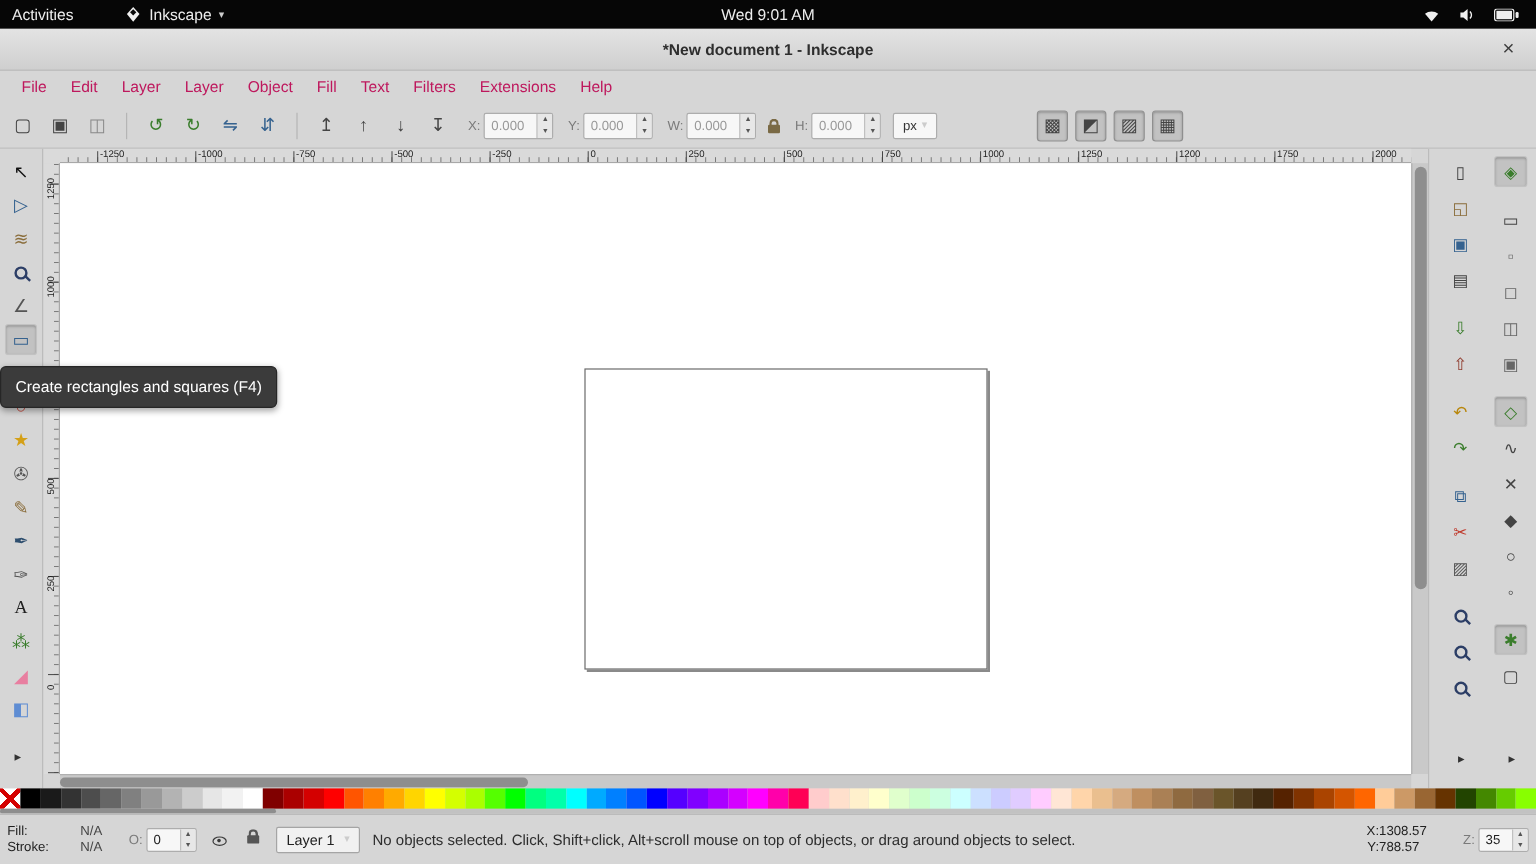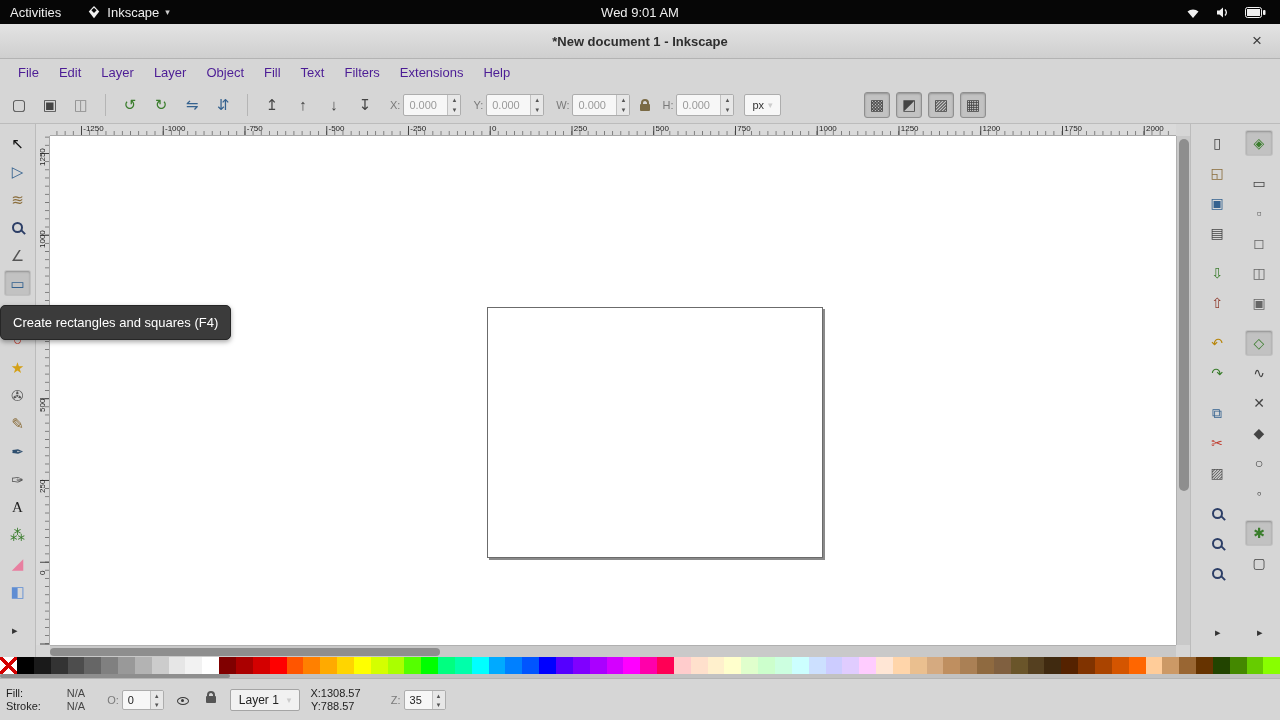--- a/index.html
+++ b/index.html
@@ -2,38 +2,38 @@
 <html><head>
 <meta charset="utf-8">
 <style>
   *{box-sizing:border-box;margin:0;padding:0}
   html,body{width:1280px;height:720px;overflow:hidden}
   body{position:relative;font-family:"Liberation Sans","DejaVu Sans",sans-serif;background:#d6d6d6;user-select:none}
 
   
   #gnome-bar{position:absolute;left:0;top:0;width:1280px;height:24px;background:#060606;color:#eee;
     display:flex;align-items:center;font-size:13px}
-  .gb-left{display:flex;align-items:center;gap:26px;padding-left:10px}
+  .gb-left{display:flex;align-items:center;gap:43px;padding-left:10px}
   .app-menu{display:flex;align-items:center;gap:6px}
   .gb-center{position:absolute;left:50%;transform:translateX(-50%);font-weight:normal}
   .gb-right{position:absolute;right:14px;top:0;height:24px;display:flex;align-items:center;gap:14px}
   .caret{font-size:9px;color:#ccc}
 
   
   #titlebar{position:absolute;left:0;top:24px;width:1280px;height:35px;
     background:linear-gradient(#e3e3e3,#cfcfcf);border-bottom:1px solid #b3b3b3;
     display:flex;align-items:center;justify-content:center}
   #titlebar .title{font-size:13px;font-weight:bold;color:#2e2e2e}
   #titlebar .close{position:absolute;right:12px;top:6px;font-size:17px;color:#3c3c3c;width:22px;height:22px;
     text-align:center;line-height:22px;cursor:default}
 
   
   #menubar{position:absolute;left:0;top:59px;width:1280px;height:27px;background:#d6d6d6;
     display:flex;align-items:center;padding-left:8px}
-  .menu-item{font-size:13px;color:#4c1d95;padding:4px 10px}
+  .menu-item{font-size:13px;color:#be185d;padding:4px 10px}
 
   
   #toolbar{position:absolute;left:0;top:86px;width:1280px;height:38px;background:#d6d6d6;
     border-bottom:1px solid #bcbcbc;display:flex;align-items:center;padding:0 6px}
   .tb-row{display:flex;align-items:center;gap:5px}
   .icon-btn{width:26px;height:26px;border-radius:3px;display:flex;align-items:center;justify-content:center;
     border:1px solid transparent}
   .icon-btn .glyph{font-size:15px;line-height:1}
   .toggled{background:#c2c2c2;border:1px solid #8f8f8f;box-shadow:inset 0 1px 2px rgba(0,0,0,.25)}
   .tb-sep{width:1px;height:22px;background:#b5b5b5;margin:0 6px;display:inline-block}
@@ -566,20 +566,21 @@
   <div class="sb-icon">
     <span class="eye-icon"></span>
   </div>
   <div class="sb-icon">
     <span class="lock-icon gray"></span>
   </div>
   <div class="layer-dd">
     <span>Layer 1</span>
     <span class="caret">▾</span>
   </div>
+  <div class="sb-msg">No objects selected. Click, Shift+click, Alt+scroll mouse on top of objects, or drag around objects to select.</div>
   <div class="coords">
     <div><span>X:</span><span class="cv">1308.57</span></div>
     <div><span>Y:</span><span class="cv">788.57</span></div>
   </div>
   <div class="z-block">
     <span class="fld-label">Z:</span>
     <div class="numfield sm">
       <span class="val dark">35</span>
       <span class="spin">
           <i>▲</i>

